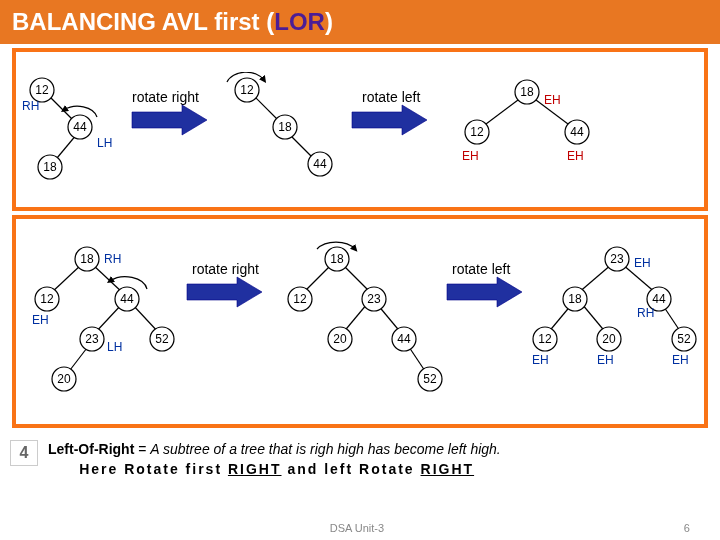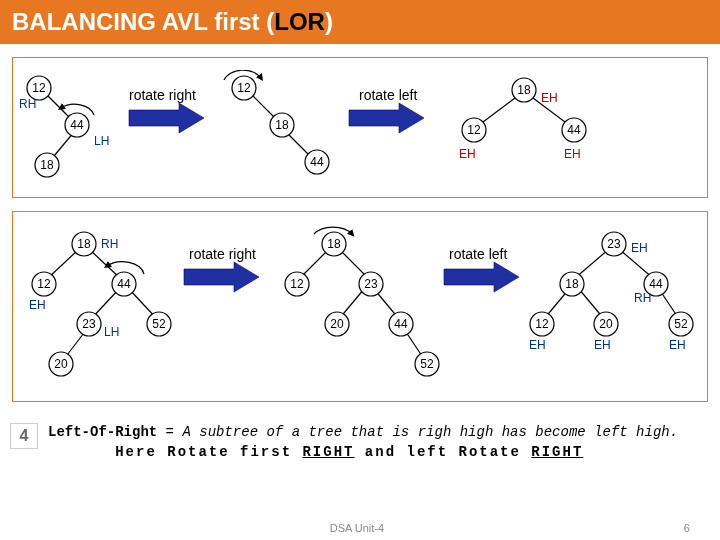--- a/index.html
+++ b/index.html
@@ -1,24 +1,24 @@
 <!DOCTYPE html>
 <html><head>
 <meta charset="utf-8">
 <style>
   * { box-sizing: border-box; margin: 0; padding: 0; }
   body { width: 720px; height: 540px; background: #fff; font-family: Verdana, Arial, sans-serif; position: relative; }
   .title-bar { background: #e87722; color: #fff; padding: 8px 12px; font-size: 24px; font-weight: bold; }
-  .title-bar .lor { color: #000000; }
+  .title-bar .lor { color: #4c1d95; }
   .title-bar .paren { color: #fff; }
-  .figure { border: 1px solid #f97316; margin: 13px 12px; padding: 12px 6px; position: relative; background: #fff; }
+  .figure { border: 4px solid #f97316; margin: 4px 12px; padding: 20px 6px; position: relative; background: #fff; }
   .figure svg { display: block; }
   .caption-row { display: flex; align-items: flex-start; padding: 8px 10px; gap: 10px; }
   .page-num { background: #fff; border: 1px solid #ccc; color: #666; width: 28px; height: 26px; display: flex; align-items: center; justify-content: center; font-size: 16px; font-weight: bold; }
-  .caption-text { font-family: Liberation Mono, monospace; font-size: 14px; color: #000; line-height: 1.4; }
+  .caption-text { font-family: Liberation Sans, sans-serif; font-size: 14px; color: #000; line-height: 1.4; }
   .caption-text .b { font-weight: bold; }
   .caption-text .i { font-style: italic; }
   .caption-text .action { font-weight: bold; letter-spacing: 2px; color: #000; }
   .caption-text .u { text-decoration: underline; }
   .footer { position: absolute; bottom: 6px; width: 720px; display: flex; justify-content: space-between; padding: 0 30px; font-size: 11px; color: #888; }
   .node { fill: #fff; stroke: #000; stroke-width: 1.2; }
   .nodetxt { font-family: Arial; font-size: 12px; text-anchor: middle; dominant-baseline: central; }
   .edge { stroke: #000; stroke-width: 1.2; fill: none; }
   .tag { font-family: Arial; font-size: 12px; fill: #0030a0; }
   .tagR { font-family: Arial; font-size: 12px; fill: #c00000; }
@@ -186,15 +186,15 @@
 <div class="caption-row">
   <div class="page-num">4</div>
   <div class="caption-text">
     <span class="b">Left-Of-Right</span><span> = </span><span class="i">A subtree of a tree that is righ high has become left high.</span><br>
     &nbsp;&nbsp;&nbsp;&nbsp;&nbsp;&nbsp;&nbsp;&nbsp;<span class="action">Here Rotate first </span><span class="action u">RIGHT</span><span class="action"> and left Rotate </span><span class="action u">RIGHT</span>
   </div>
 </div>
 
 <div class="footer">
   <span></span>
-  <span>DSA Unit-4</span>
+  <span>DSA Unit-3</span>
   <span>6</span>
 </div>
 
 </body></html>

